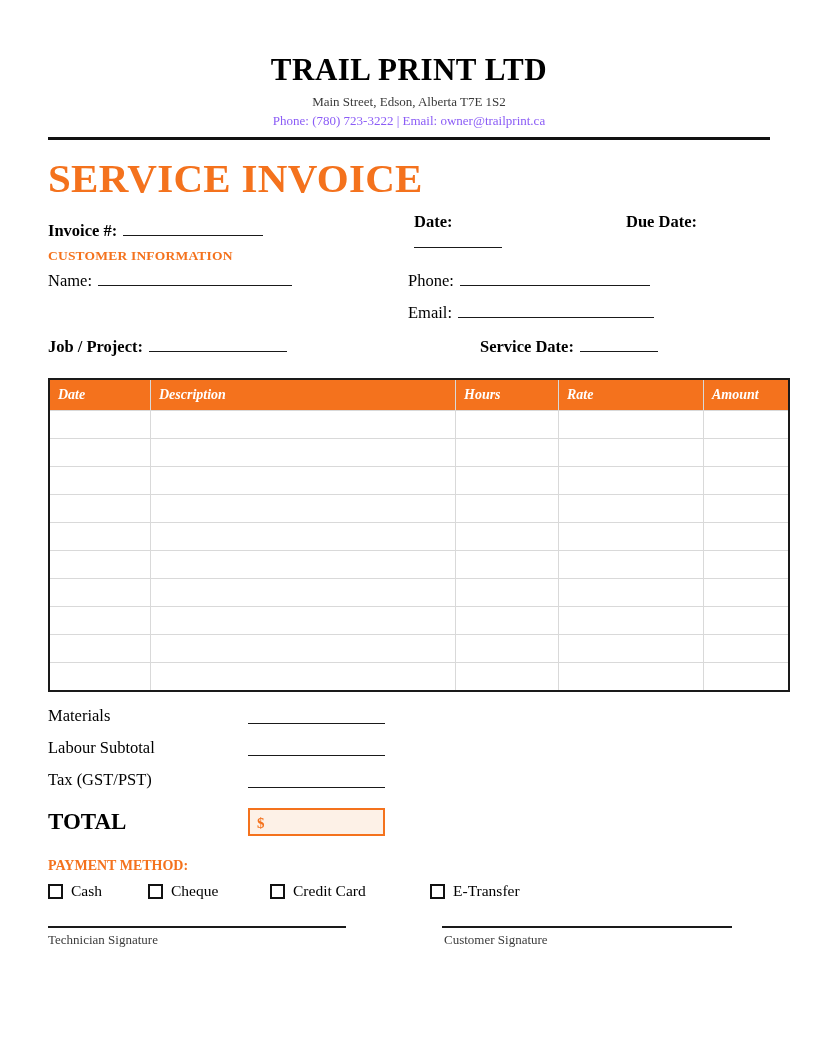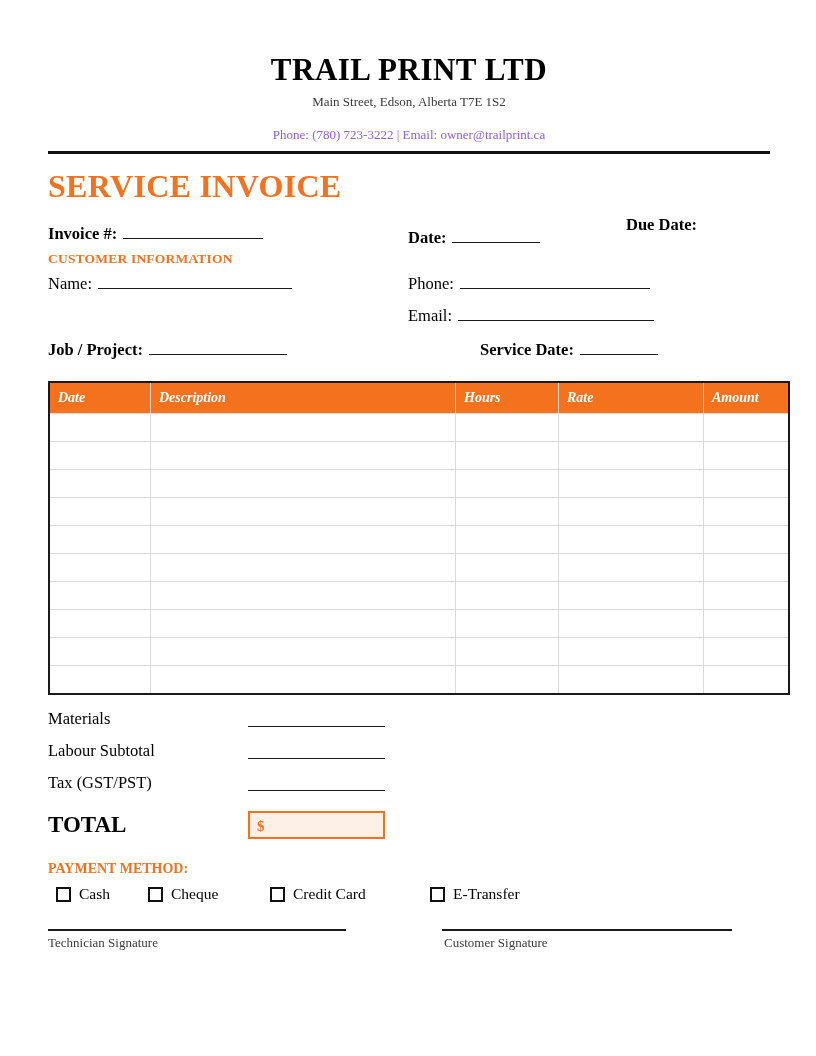--- a/index.html
+++ b/index.html
@@ -29,37 +29,37 @@
     font-size: 31px;
     font-weight: bold;
     letter-spacing: 0.5px;
     margin: 12px 0 6px 0;
     font-family: "Liberation Serif", serif;
   }
   .company-addr {
     text-align: center;
     font-size: 13px;
     color: #3a3a3a;
-    margin-bottom: 17px;
+    margin-bottom: 3px;
   }
   .company-contact {
     text-align: center;
     font-size: 13px;
     color: #8b5cf6;
     margin-bottom: 6px;
   }
   .header-rule {
     border-bottom: 3px solid #111111;
     margin-top: 8px;
   }
 
   
   .doc-title {
     color: #f4721d;
-    font-size: 32px;
+    font-size: 41px;
     font-weight: bold;
     margin: 14px 0 10px 0;
     letter-spacing: 0.3px;
   }
 
   
   .row {
     position: relative;
     height: 28px;
   }
@@ -228,21 +228,21 @@
     <div class="header-rule"></div>
   </div>
 
   <div class="doc-title">SERVICE INVOICE</div>
 
   <div class="row">
     <div class="fld" style="left:0; top:0;margin-top:8px;">
       <span class="lbl">Invoice #:</span>
       <span class="line" style="width:140px;"></span>
     </div>
-    <div class="fld" style="left:360px; top:12px;">
+    <div class="fld" style="left:360px; top:0;flex-direction:column;">
       <span class="lbl">Date:</span>
       <span class="line" style="width:88px;"></span>
     </div>
     <div class="fld" style="left:578px; top:0;">
       <span class="lbl">Due Date:</span>
       <span class="line" style="width:42px; border-bottom:none;"></span>
     </div>
   </div>
 
   <div class="section-head">CUSTOMER INFORMATION</div>
@@ -376,21 +376,21 @@
     <div class="grand-row">
       <span class="grand-label">TOTAL</span>
       <span class="grand-box">
         <span>$</span>
       </span>
     </div>
   </div>
 
   <div class="pay-head">PAYMENT METHOD:</div>
   <div class="pay-row">
-    <div class="pay-opt" style="left:8px;">
+    <div class="pay-opt" style="left:0;">
       <span class="cb"></span>
       <span class="txt">Cash</span>
     </div>
     <div class="pay-opt" style="left:100px;">
       <span class="cb"></span>
       <span class="txt">Cheque</span>
     </div>
     <div class="pay-opt" style="left:222px;">
       <span class="cb"></span>
       <span class="txt">Credit Card</span>

